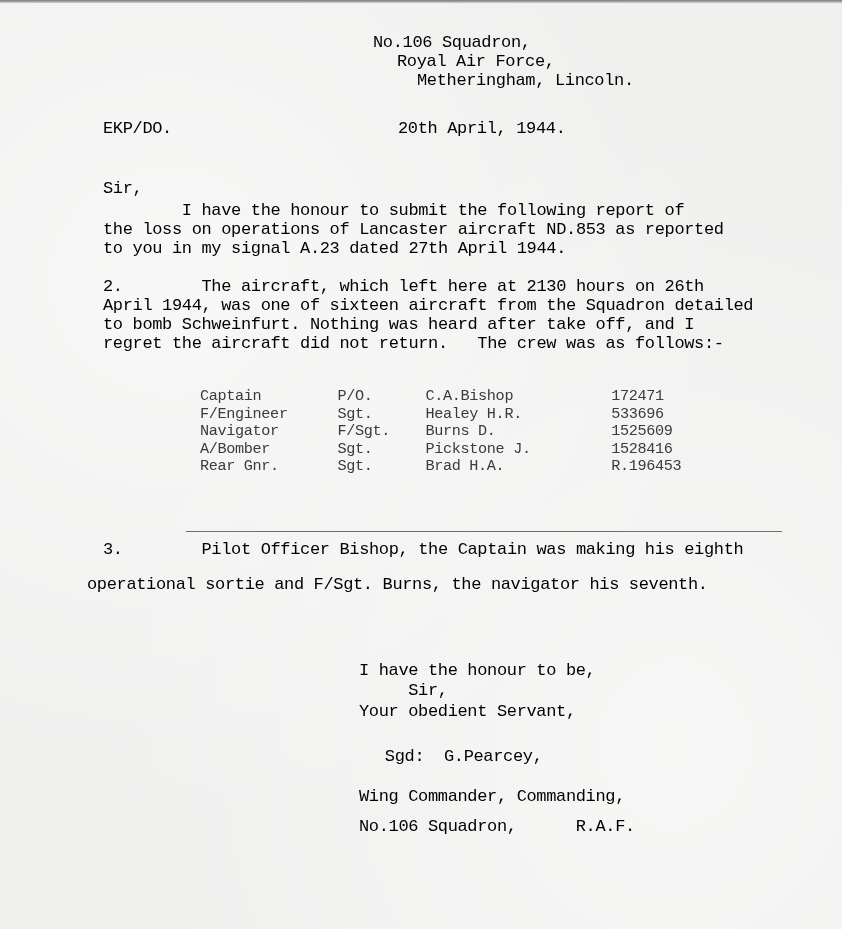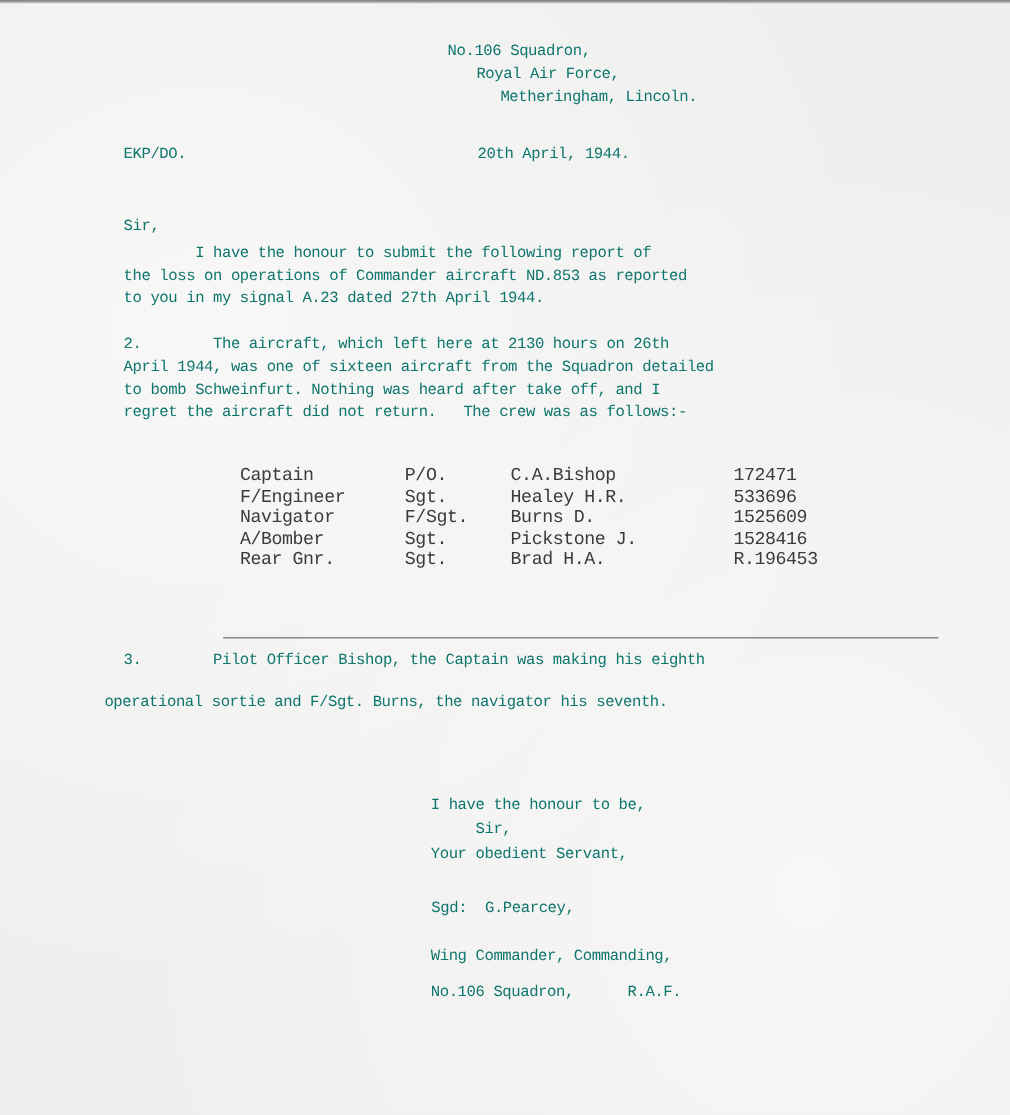--- a/index.html
+++ b/index.html
@@ -26,24 +26,24 @@
       left: 0; top: 3px;
       width: 842px; height: 926px;
       background:
         radial-gradient(ellipse at 20% 30%, rgba(255,255,255,0.55), rgba(255,255,255,0) 60%),
         radial-gradient(ellipse at 80% 80%, rgba(255,255,255,0.5), rgba(255,255,255,0) 60%),
         #efefee;
     }
     .line {
       position: absolute;
       white-space: pre;
-      font-size: 13px;
+      font-size: 17px;
       line-height: 19px;
       letter-spacing: -0.35px;
-      color: #0f766e;
+      color: #000000;
     }
     .crew-table {
       position: absolute;
       left: 186px;
       top: 388px;
       width: 596px;
       border-collapse: collapse;
       font-size: 15.2px;
       color: #3b3b3b;
       letter-spacing: -0.35px;
@@ -78,21 +78,21 @@
 <div class="line" style="left:373px; top:33px;">No.106 Squadron,</div>
 <div class="line" style="left:397px; top:52px;">Royal Air Force,</div>
 <div class="line" style="left:417px; top:71px;">Metheringham, Lincoln.</div>
 
 <div class="line" style="left:103px; top:119px;">EKP/DO.</div>
 <div class="line" style="left:398px; top:119px;">20th April, 1944.</div>
 
 <div class="line" style="left:103px; top:179px;">Sir,</div>
 
 <div class="line" style="left:103px; top:201px;">        I have the honour to submit the following report of</div>
-<div class="line" style="left:103px; top:220px;">the loss on operations of Commander aircraft ND.853 as reported</div>
+<div class="line" style="left:103px; top:220px;">the loss on operations of Lancaster aircraft ND.853 as reported</div>
 <div class="line" style="left:103px; top:239px;">to you in my signal A.23 dated 27th April 1944.</div>
 
 <div class="line" style="left:103px; top:277px;">2.        The aircraft, which left here at 2130 hours on 26th</div>
 <div class="line" style="left:103px; top:296px;">April 1944, was one of sixteen aircraft from the Squadron detailed</div>
 <div class="line" style="left:103px; top:315px;">to bomb Schweinfurt. Nothing was heard after take off, and I</div>
 <div class="line" style="left:103px; top:334px;">regret the aircraft did not return.   The crew was as follows:-</div>
 
 <table class="crew-table">
   <tbody>
     <tr class="crew-row">
@@ -128,15 +128,15 @@
   </tbody>
 </table>
 <div class="table-rule"></div>
 
 <div class="line" style="left:103px; top:540px;">3.        Pilot Officer Bishop, the Captain was making his eighth</div>
 <div class="line" style="left:87px; top:575px;">operational sortie and F/Sgt. Burns, the navigator his seventh.</div>
 
 <div class="line" style="left:359px; top:661px;">I have the honour to be,</div>
 <div class="line" style="left:359px; top:681px;">     Sir,</div>
 <div class="line" style="left:359px; top:702px;">Your obedient Servant,</div>
-<div class="line" style="left:352px; top:747px;"> Sgd:  G.Pearcey,</div>
+<div class="line" style="left:375px; top:747px;"> Sgd:  G.Pearcey,</div>
 <div class="line" style="left:359px; top:787px;">Wing Commander, Commanding,</div>
 <div class="line" style="left:359px; top:817px;">No.106 Squadron,      R.A.F.</div>
 
 </body></html>

